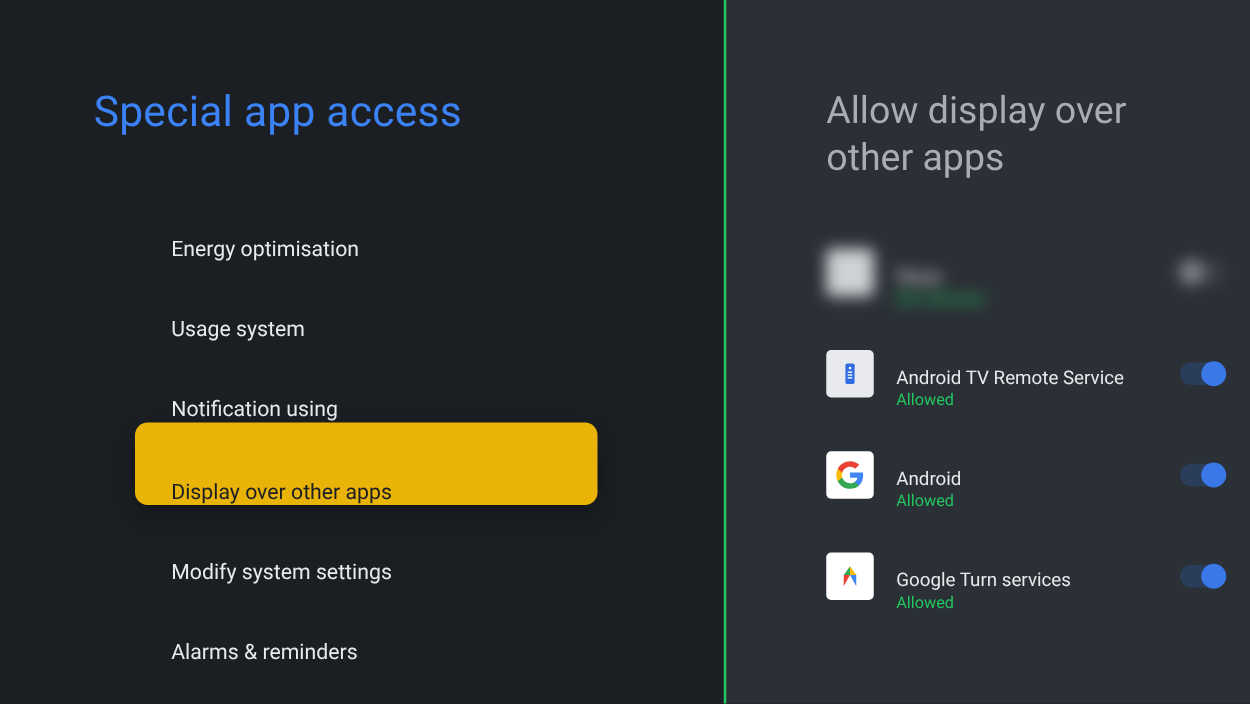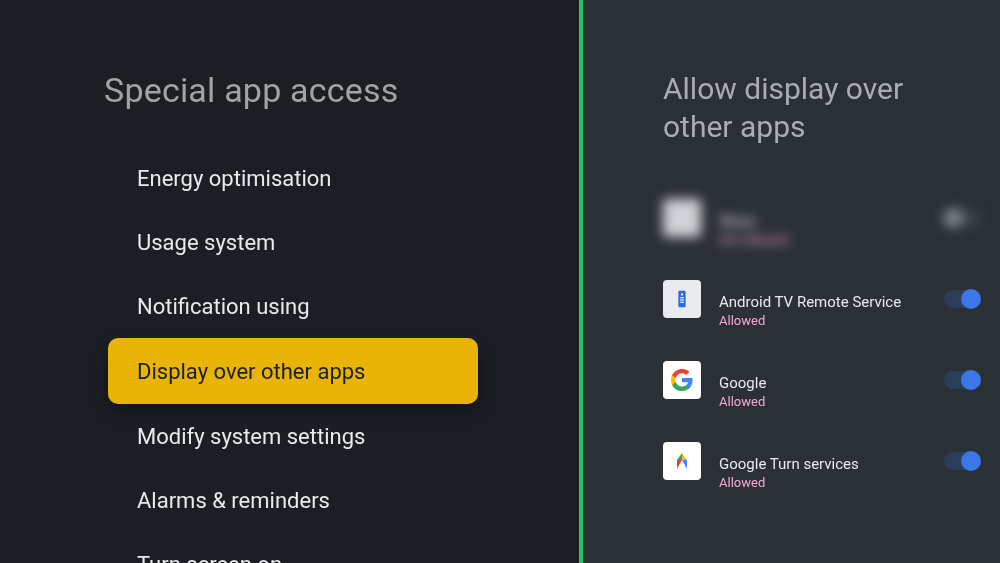--- a/index.html
+++ b/index.html
@@ -15,40 +15,40 @@
     .left-panel {
       width: 579px;
       height: 100%;
       padding-top: 70px;
     }
     .right-panel {
       width: 421px;
       height: 100%;
       background: #2b3036;
       padding-top: 70px;
-      border-left: 4px solid #22c55e;
+      border-left: 2px solid #22c55e;
     }
     .page-title {
       font-size: 34px;
       font-weight: 400;
-      color: #a3a3a3;
-      margin-left: 104px;
+      color: #3b82f6;
+      margin-left: 75px;
       margin-bottom: 36px;
       letter-spacing: 0.2px;
     }
     .menu-list {
       display: flex;
       flex-direction: column;
     }
     .menu-item {
       height: 64px;
       display: flex;
-      align-items: center;
+      align-items: flex-end;
       padding-left: 137px;
-      font-size: 22px;
+      font-size: 17px;
       color: #e8eaed;
       cursor: pointer;
     }
     .menu-item.selected {
       background: #eab308;
       color: #1b1f24;
       border-radius: 10px;
       margin-left: 108px;
       margin-right: 0;
       width: 370px;
@@ -102,21 +102,21 @@
       flex-direction: column;
       gap: 2px;
       margin-top: 24px;
     }
     .app-name {
       font-size: 15px;
       color: #e8eaed;
     }
     .app-status {
       font-size: 13px;
-      color: #f9a8d4;
+      color: #22c55e;
     }
     .toggle {
       width: 36px;
       height: 18px;
       background: #3d4248;
       border-radius: 10px;
       position: relative;
       flex-shrink: 0;
     }
     .toggle.on {
@@ -218,21 +218,21 @@
     <div class="app-row">
       <div class="app-icon icon-google">
         <svg viewBox="0 0 48 48" width="24" height="24">
           <path fill="#4285F4" d="M45.1 24.5c0-1.5-.1-3-.4-4.5H24v8.5h11.9c-.5 2.8-2.1 5.1-4.4 6.7v5.6h7.1c4.2-3.9 6.5-9.6 6.5-16.3z"></path>
           <path fill="#34A853" d="M24 46c6 0 11-2 14.6-5.3l-7.1-5.6c-2 1.3-4.5 2.1-7.5 2.1-5.8 0-10.6-3.9-12.4-9.1H4.3v5.7C7.9 41 15.3 46 24 46z"></path>
           <path fill="#FBBC05" d="M11.6 28.1c-.5-1.3-.7-2.7-.7-4.1s.3-2.8.7-4.1v-5.7H4.3C2.8 17.3 2 20.6 2 24s.8 6.7 2.3 9.8l7.3-5.7z"></path>
           <path fill="#EA4335" d="M24 10.7c3.3 0 6.2 1.1 8.5 3.3l6.3-6.3C34.9 4 30 2 24 2 15.3 2 7.9 7 4.3 14.2l7.3 5.7c1.8-5.2 6.6-9.2 12.4-9.2z"></path>
         </svg>
       </div>
       <div class="app-info">
-        <span class="app-name">Google</span>
+        <span class="app-name">Android</span>
         <span class="app-status">Allowed</span>
       </div>
       <div class="toggle on">
           <div class="knob"></div>
         </div>
     </div>
 
     <div class="app-row">
       <div class="app-icon icon-play-services">
         <svg viewBox="0 0 48 48" width="24" height="24">

